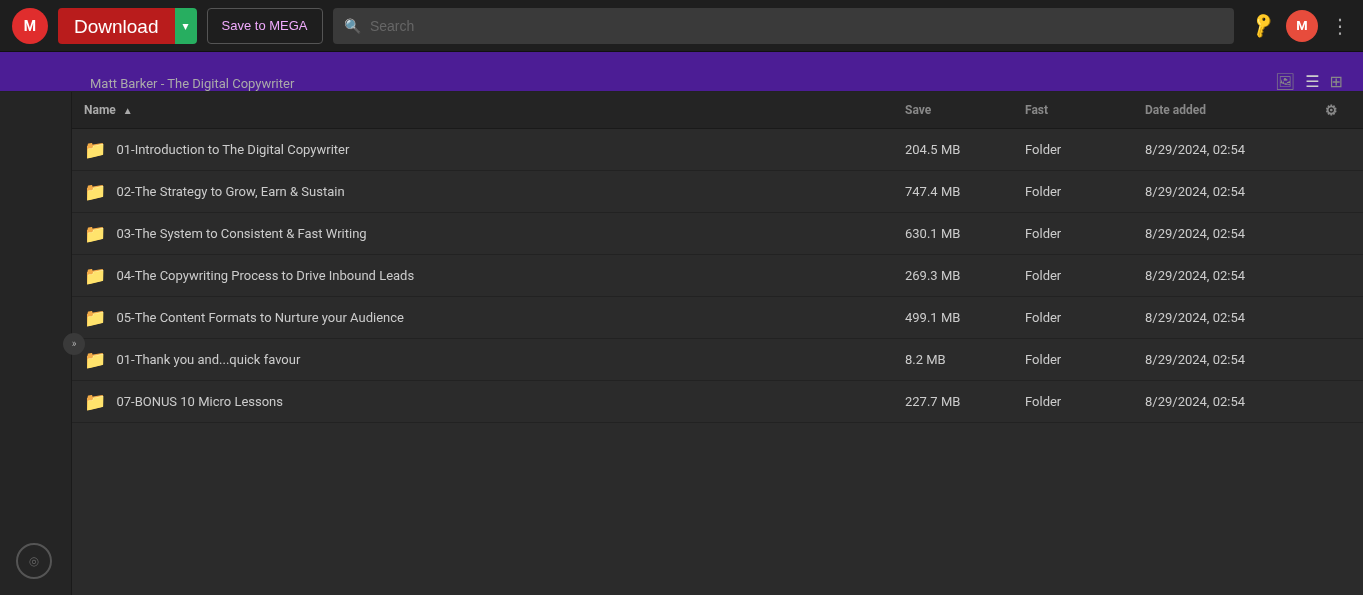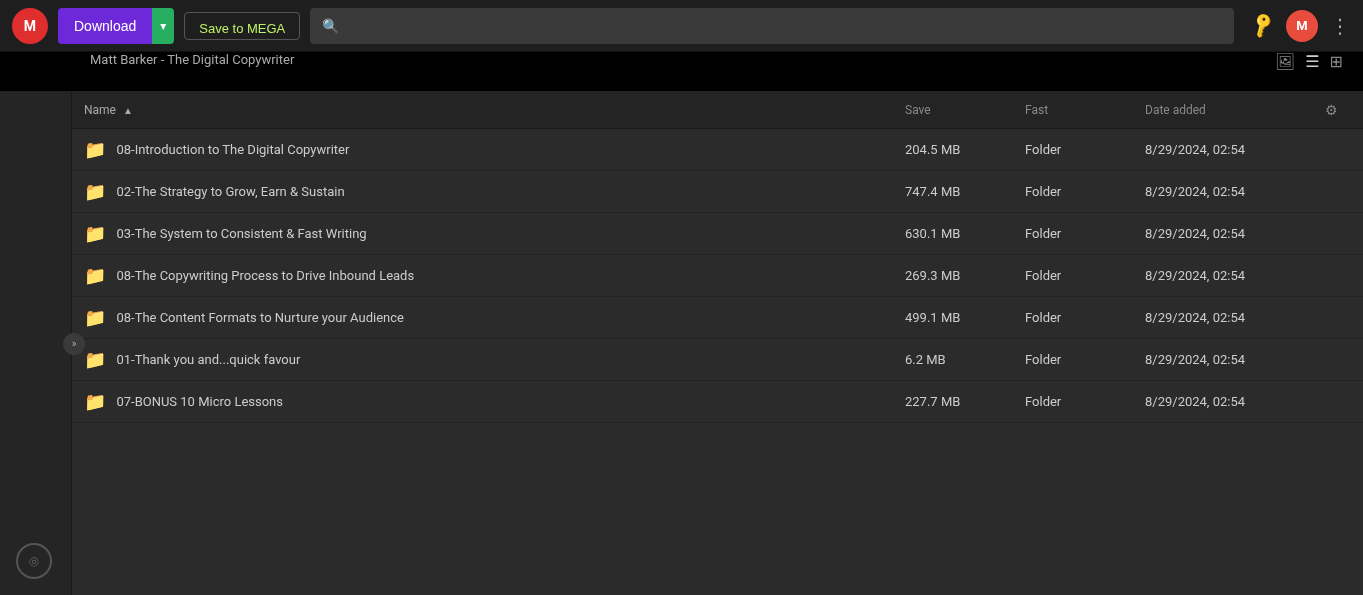--- a/index.html
+++ b/index.html
@@ -32,27 +32,27 @@
       display: flex;
       align-items: center;
       justify-content: center;
       color: white;
       font-weight: bold;
       font-size: 14px;
       flex-shrink: 0;
     }
 
     .btn-download {
-      background-color: #6d28d9;
+      background-color: #b91c1c;
       color: white;
       border: none;
       border-radius: 4px 0 0 4px;
       padding: 8px 16px;
       cursor: pointer;
-      font-size: 14px;
+      font-size: 19px;
       font-weight: 500;
       height: 36px;
     }
 
     .btn-download-arrow {
       background-color: #27ae60;
       color: white;
       border: none;
       border-radius: 0 4px 4px 0;
       padding: 8px 8px;
@@ -62,27 +62,27 @@
       align-items: center;
     }
 
     .btn-download-arrow::after {
       content: '▾';
       font-size: 12px;
     }
 
     .btn-save-mega {
       background-color: transparent;
-      color: #bef264;
+      color: #f0abfc;
       border: 1px solid #555;
       border-radius: 4px;
       padding: 8px 14px;
       cursor: pointer;
       font-size: 13px;
-      height: 28px;
+      height: 36px;
       white-space: nowrap;
     }
 
     .search-bar {
       flex: 1;
       display: flex;
       align-items: center;
       background-color: #3a3a3a;
       border-radius: 4px;
       padding: 0 12px;
@@ -137,24 +137,24 @@
 
     .dots-menu {
       color: #aaa;
       font-size: 20px;
       cursor: pointer;
       letter-spacing: 1px;
     }
 
     
     .breadcrumb-bar {
-      background-color: #000000;
+      background-color: #4c1d95;
       height: 40px;
       display: flex;
-      align-items: flex-start;
+      align-items: flex-end;
       justify-content: space-between;
       padding: 0 20px 0 90px;
       border-bottom: 1px solid #222;
     }
 
     .breadcrumb-text {
       color: #aaa;
       font-size: 13px;
     }
 
@@ -223,21 +223,21 @@
 
     .file-table thead tr {
       background-color: #242424;
       border-bottom: 1px solid #1a1a1a;
     }
 
     .file-table th {
       padding: 10px 12px;
       text-align: left;
       color: #888;
-      font-weight: 400;
+      font-weight: 700;
       font-size: 12px;
       white-space: nowrap;
     }
 
     .file-table th.sortable {
       cursor: pointer;
       color: #aaa;
     }
 
     .sort-arrow {
@@ -328,20 +328,21 @@
 
   <div style="display:flex; align-items:center; gap:0;">
     <button class="btn-download">Download</button>
     <button class="btn-download-arrow"></button>
   </div>
 
   <button class="btn-save-mega">Save to MEGA</button>
 
   <div class="search-bar">
     <span class="search-icon">🔍</span>
+    <input class="search-input" type="text" placeholder="Search" style="">
   </div>
 
   <div class="topbar-right">
     <span class="key-icon">🔑</span>
     <div class="user-avatar">
       <span>M</span>
     </div>
     <span class="dots-menu">⋮</span>
   </div>
 </div>
@@ -375,21 +376,21 @@
           <th class="settings-col th-settings">
             <span class="gear-icon">⚙</span>
           </th>
         </tr>
       </thead>
       <tbody id="file-table-body">
       <tr>
       <td>
         <div class="name-cell">
           <span class="folder-icon">📁</span>
-          <span>08-Introduction to The Digital Copywriter</span>
+          <span>01-Introduction to The Digital Copywriter</span>
         </div>
       </td>
       <td>204.5 MB</td>
       <td>Folder</td>
       <td>8/29/2024, 02:54</td>
       <td></td>
     </tr>
           <tr>
       <td>
         <div class="name-cell">
@@ -411,48 +412,48 @@
       </td>
       <td>630.1 MB</td>
       <td>Folder</td>
       <td>8/29/2024, 02:54</td>
       <td></td>
     </tr>
           <tr>
       <td>
         <div class="name-cell">
           <span class="folder-icon">📁</span>
-          <span>08-The Copywriting Process to Drive Inbound Leads</span>
+          <span>04-The Copywriting Process to Drive Inbound Leads</span>
         </div>
       </td>
       <td>269.3 MB</td>
       <td>Folder</td>
       <td>8/29/2024, 02:54</td>
       <td></td>
     </tr>
           <tr>
       <td>
         <div class="name-cell">
           <span class="folder-icon">📁</span>
-          <span>08-The Content Formats to Nurture your Audience</span>
+          <span>05-The Content Formats to Nurture your Audience</span>
         </div>
       </td>
       <td>499.1 MB</td>
       <td>Folder</td>
       <td>8/29/2024, 02:54</td>
       <td></td>
     </tr>
           <tr>
       <td>
         <div class="name-cell">
           <span class="folder-icon">📁</span>
           <span>01-Thank you and...quick favour</span>
         </div>
       </td>
-      <td>6.2 MB</td>
+      <td>8.2 MB</td>
       <td>Folder</td>
       <td>8/29/2024, 02:54</td>
       <td></td>
     </tr>
           <tr>
       <td>
         <div class="name-cell">
           <span class="folder-icon">📁</span>
           <span>07-BONUS 10 Micro Lessons</span>
         </div>

